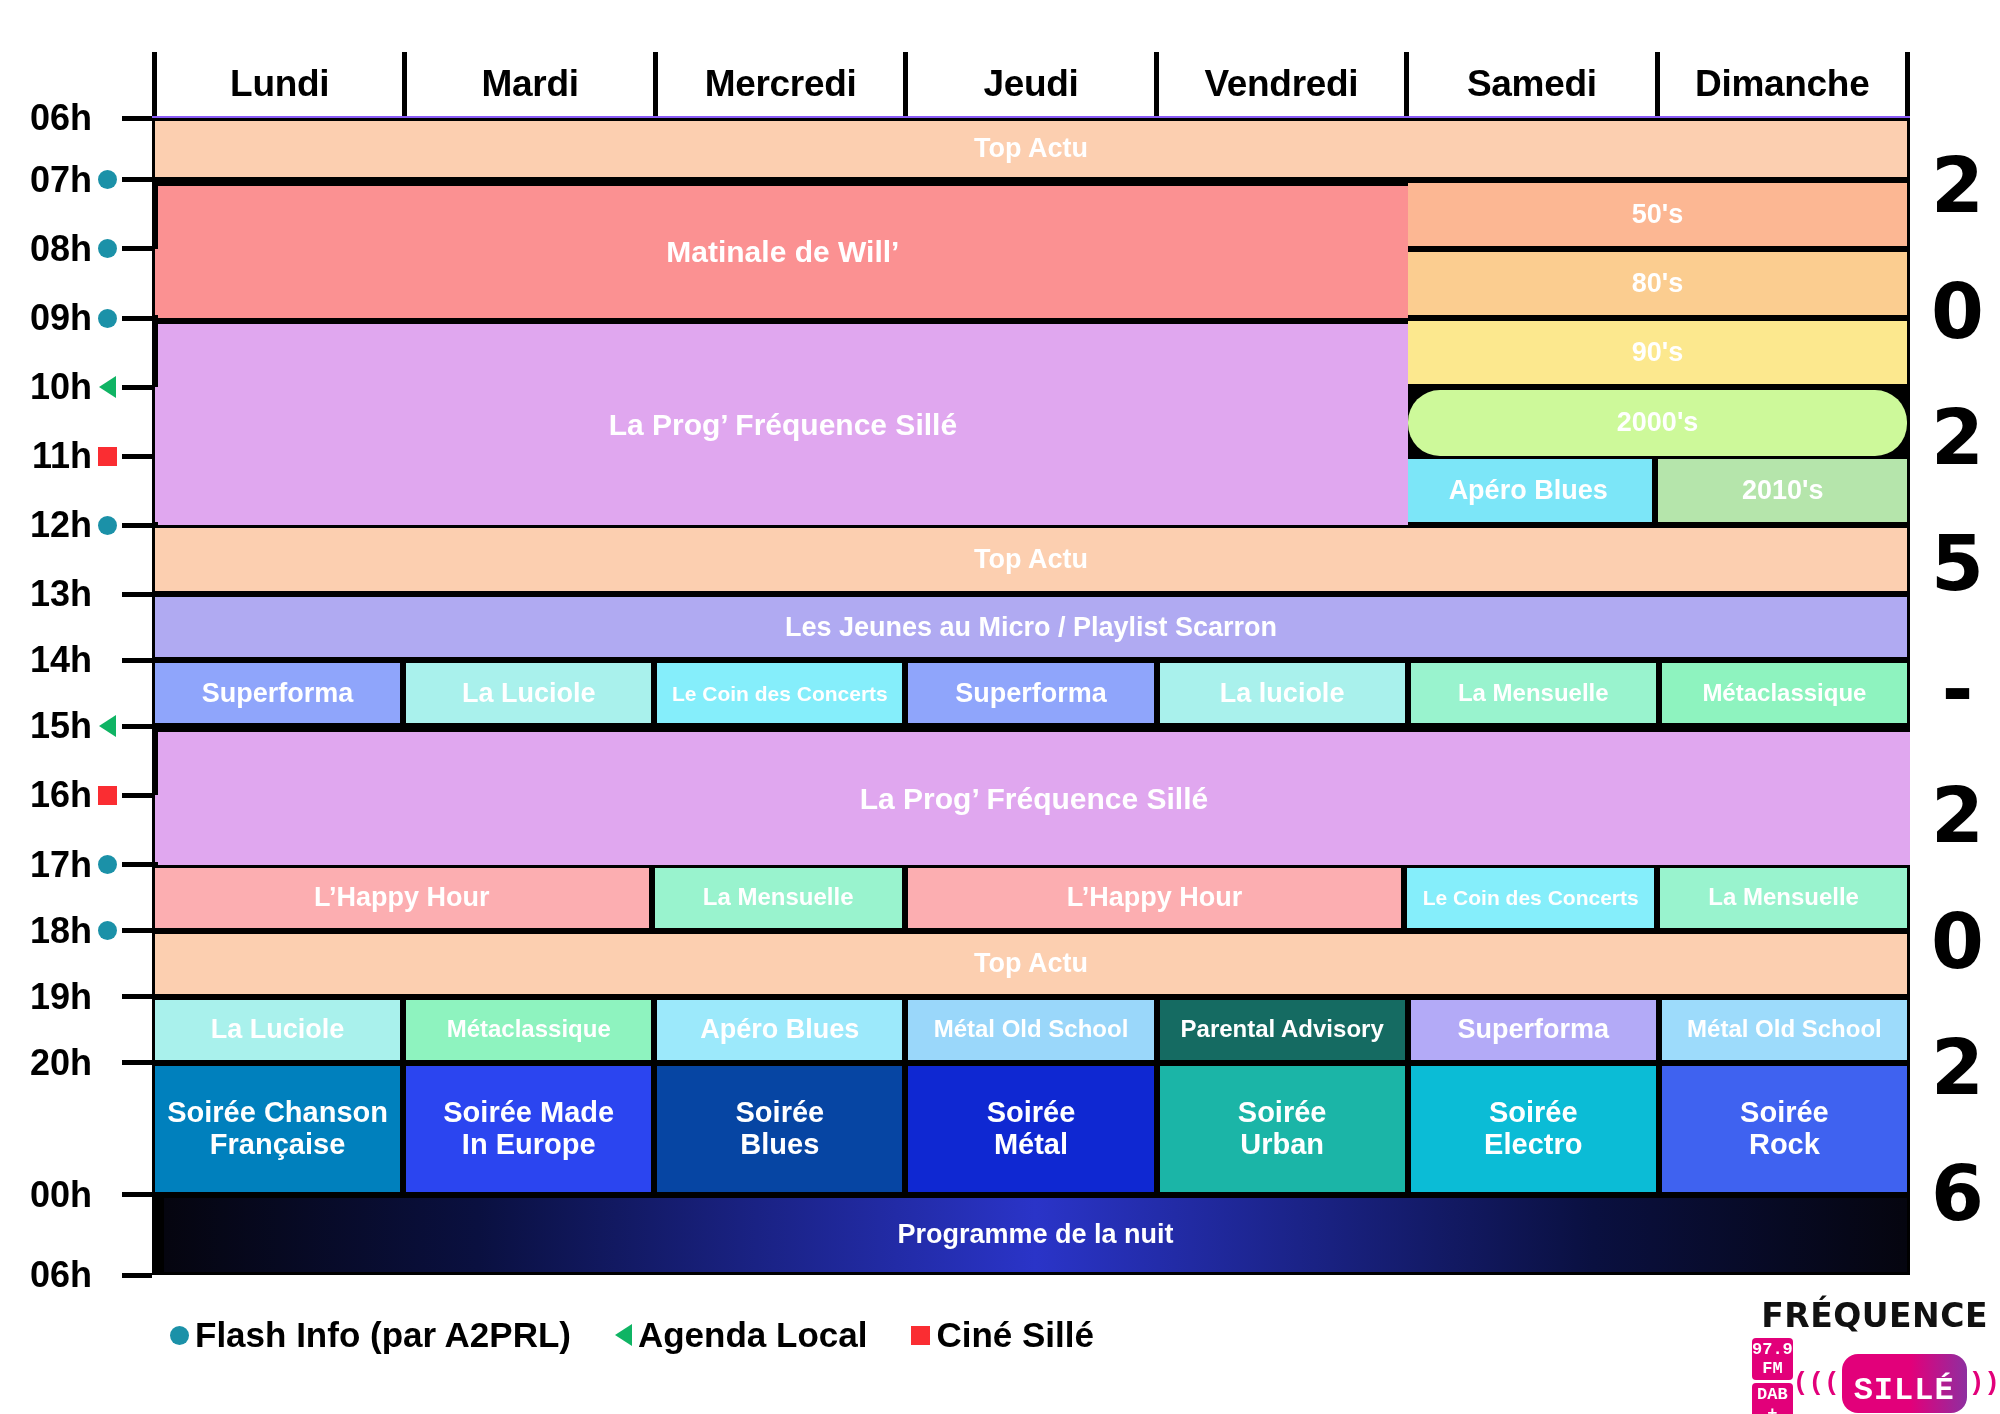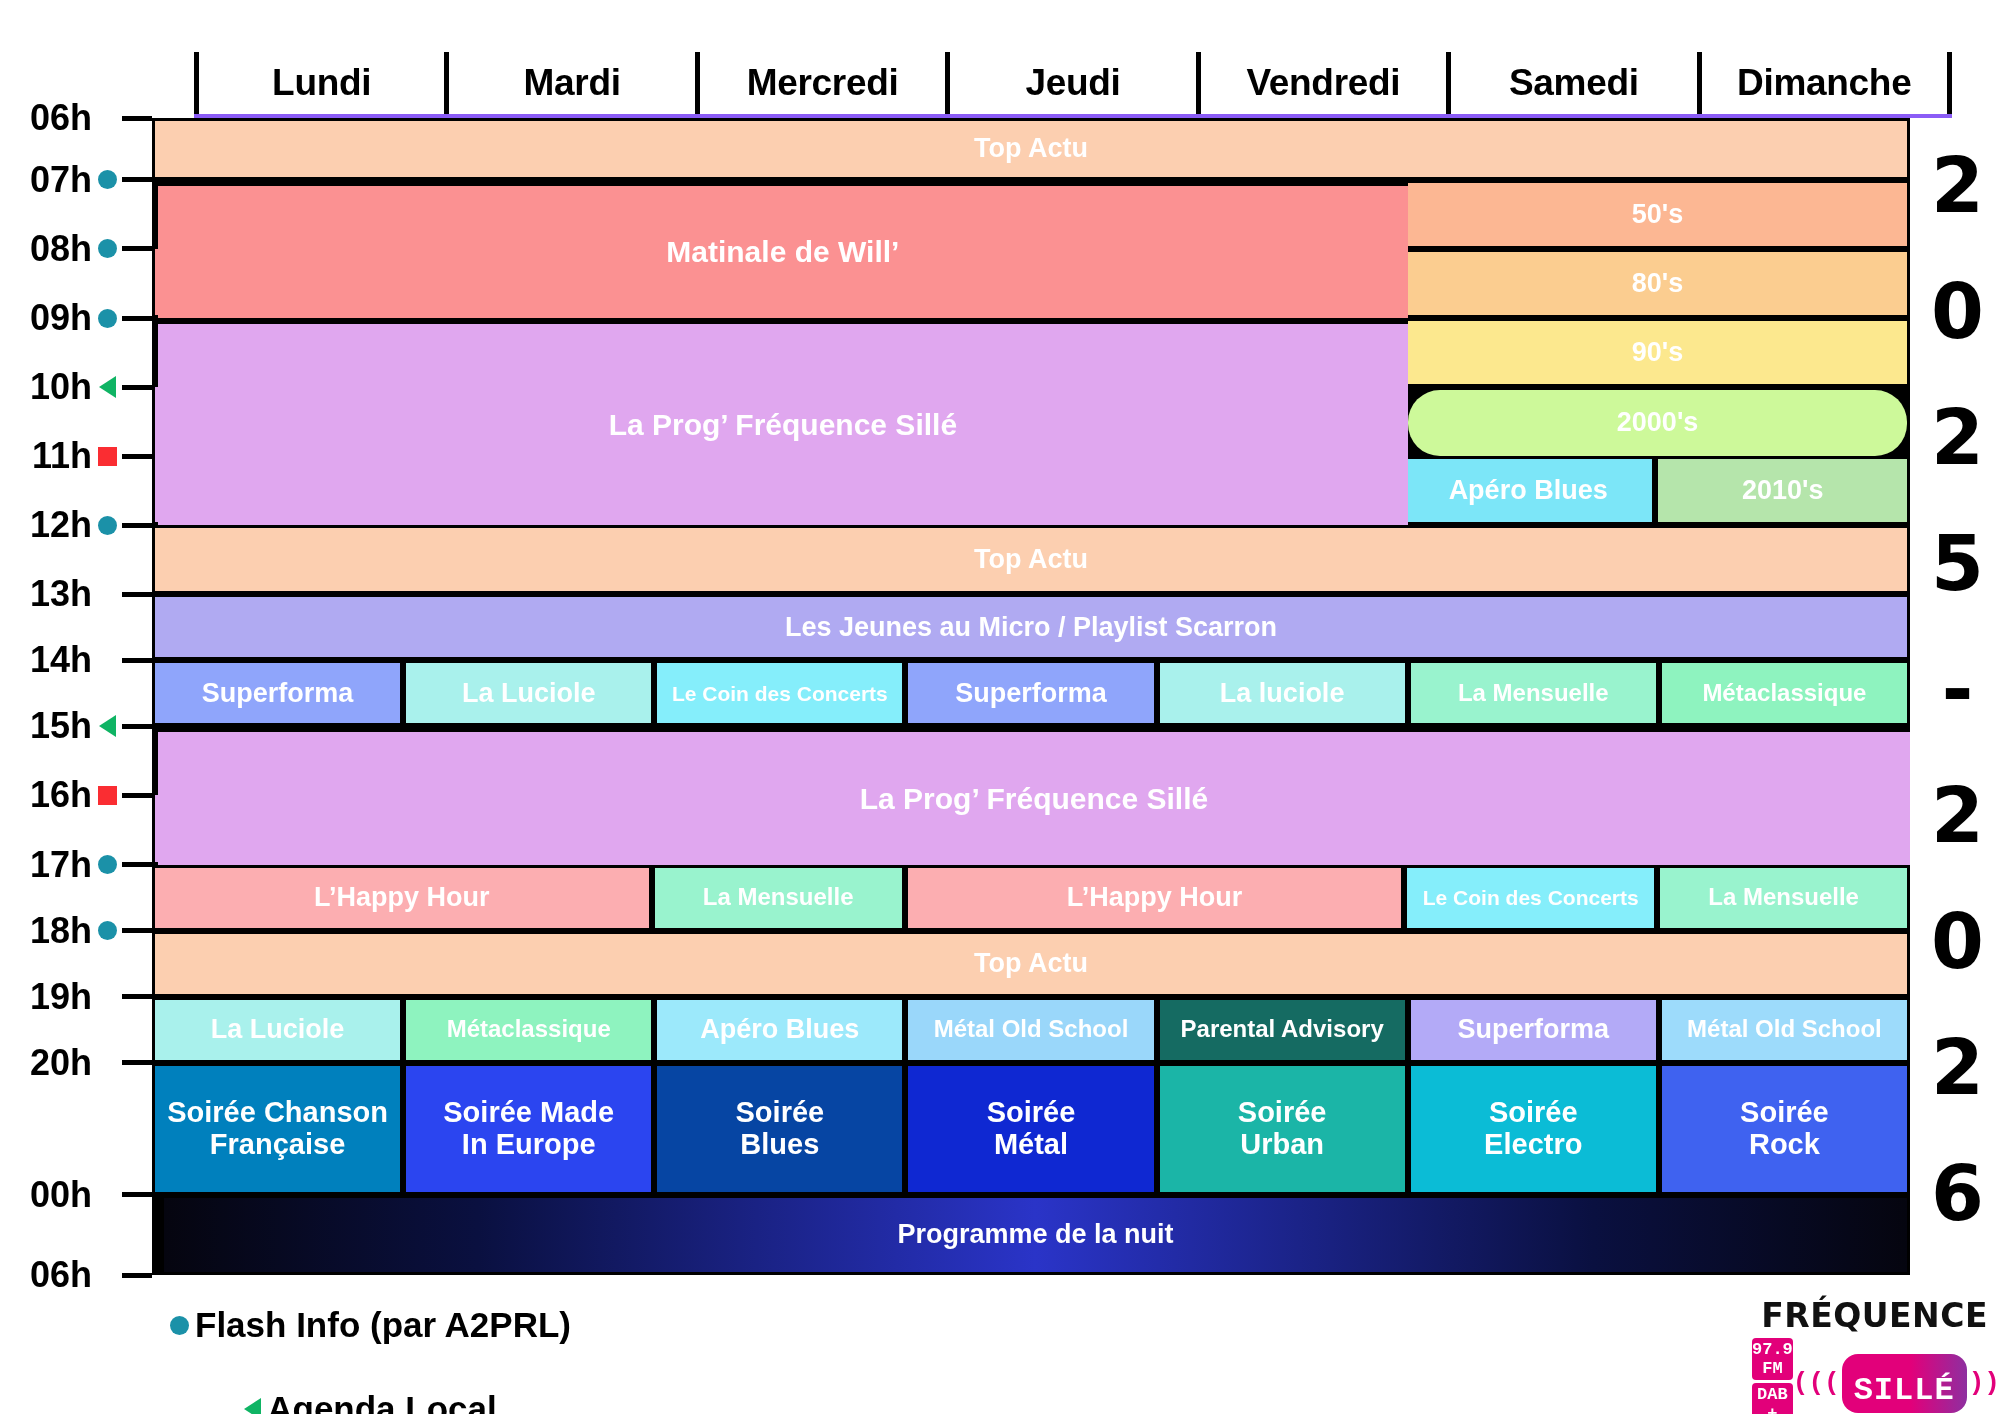--- a/index.html
+++ b/index.html
@@ -10,22 +10,21 @@
     overflow: hidden;
   }
   #root { position: relative; width: 2000px; height: 1414px; }
 
   
   #day-header {
     position: absolute;
     left: 152px; top: 52px;
     width: 1758px; height: 66px;
     display: flex;
-    border-bottom: 4px solid #8b5cf6;
-    margin-left: 42px;
+    border-bottom: 2px solid #8b5cf6;
   }
   .day-cell {
     flex: 1 1 0;
     display: flex; align-items: center; justify-content: center;
     font-size: 37px; font-weight: bold; color: #000;
     border-left: 5px solid #000;
     letter-spacing: -0.3px;
   }
   .day-cell:last-child { border-right: 5px solid #000; }
 
@@ -89,21 +88,21 @@
   #year-strip span {
     font-family: "DejaVu Sans", sans-serif;
     font-size: 76px; font-weight: bold; color: #000; line-height: 0.95;
   }
 
   
   #legend {
     position: absolute;
     left: 170px; top: 1305px;
     height: 60px;
-    display: flex; align-items: center; gap: 44px; flex-direction: column;
+    display: flex; align-items: center; gap: 44px;
   }
   .legend-item { display: flex; align-items: center; gap: 6px; }
   .legend-item .lbl { font-size: 35px; font-weight: bold; color: #000; white-space: nowrap; }
 
   
   #logo { position: absolute; left: 1752px; top: 1296px; width: 236px; height: 112px; }
   #logo .freq {
     font-family: "DejaVu Sans", sans-serif;
     font-size: 33px; font-weight: bold; color: #111; letter-spacing: 0.5px;
     text-align: right; width: 236px;

